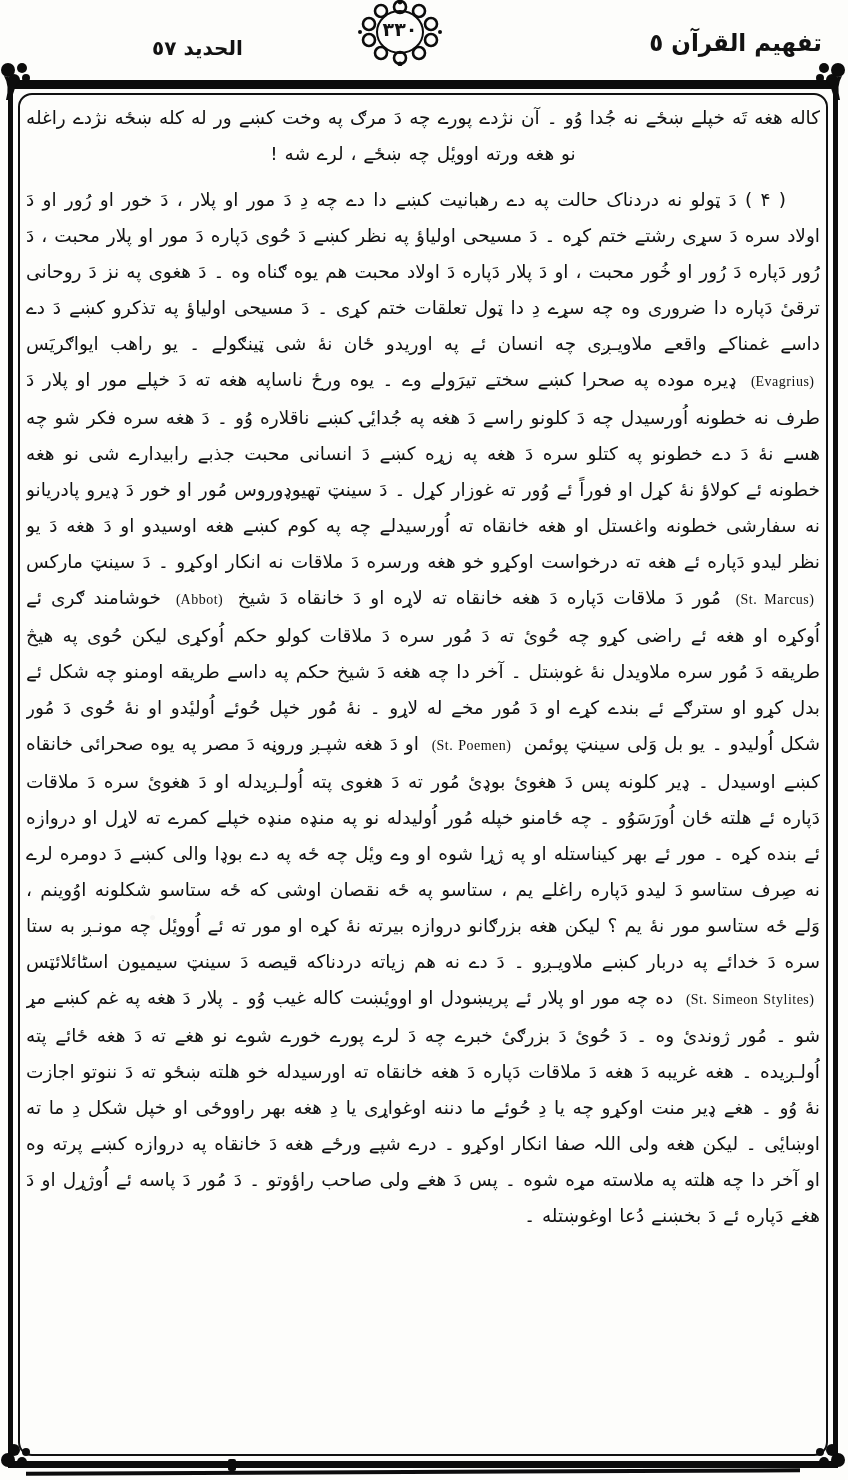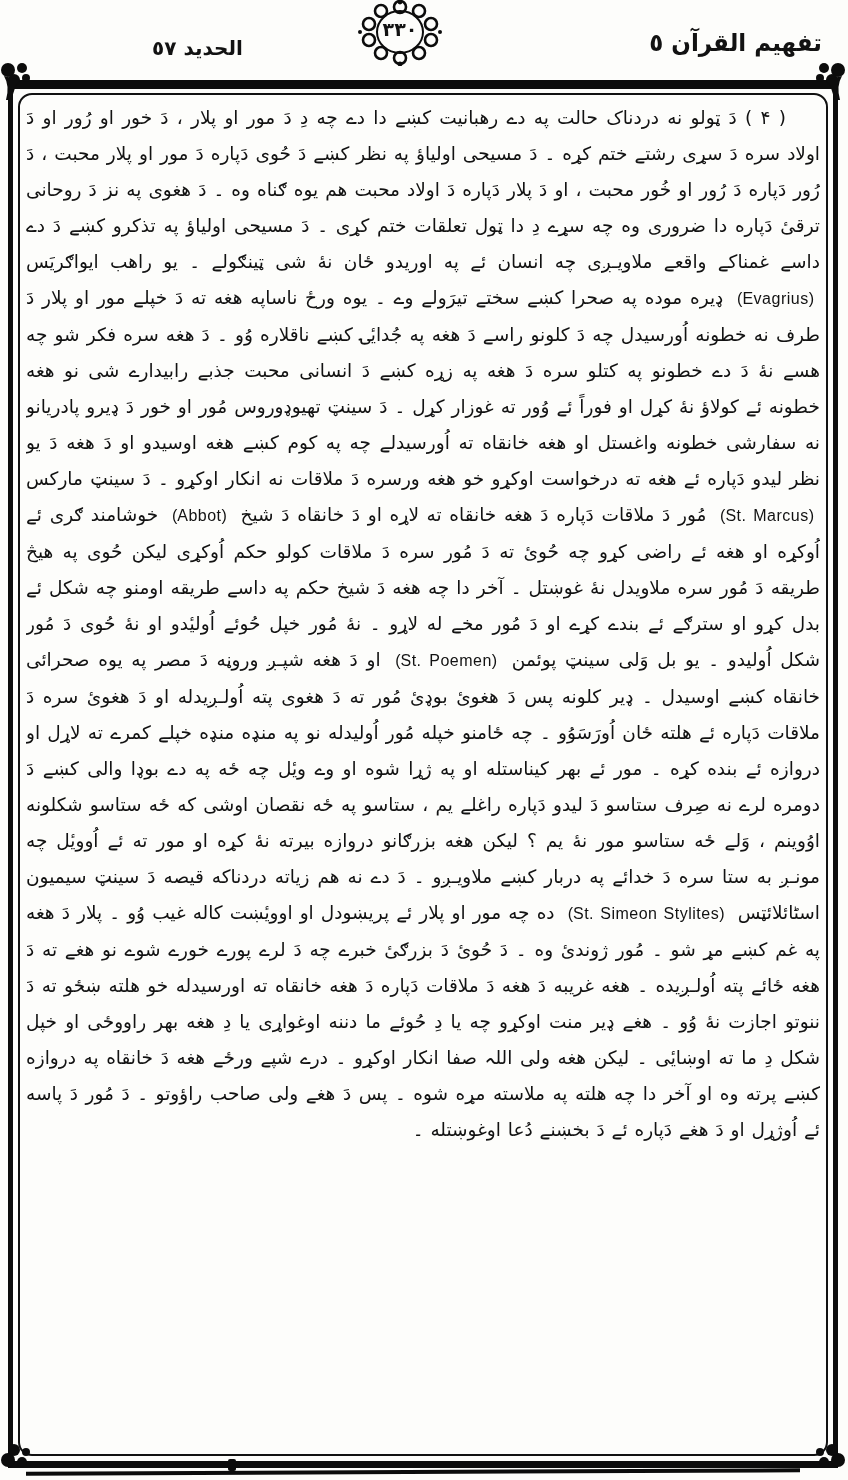--- a/index.html
+++ b/index.html
@@ -73,22 +73,22 @@
     line-height:36px;
     overflow:hidden;
     word-spacing:1px;
   }
   .para{margin:0 0 10px 0;}
   .para.center-last{text-align-last:center;}
   .para.indent-1{text-indent:34px;}
   .para.indent-2{text-indent:56px;}
   .pashto{font-family:"DejaVu Sans",sans-serif;}
   .latin{
-    font-family:Liberation Sans, sans-serif;
-    font-size:16px;
+    font-family:Liberation Serif, serif;
+    font-size:14px;
     direction:ltr;unicode-bidi:embed;
     letter-spacing:0.5px;
     padding:0 6px;
     white-space:nowrap;
   }
 </style>
 </head>
 <body>
 
 <div class="page">
@@ -167,16 +167,17 @@
           <circle cx="14" cy="18" r="6"></circle>
           <circle cx="26" cy="16" r="4"></circle>
         </g>
       </svg>
   </div>
 
   <div class="bottom-edge-line"></div>
   <div class="bottom-tick"></div>
 
   <div class="text-body">
+    <p class="para center-last"><span class="pashto">کاله هغه تَه خپلے ښځے نه جُدا وُو ۔ آن نژدے پورے چه دَ مرګ په وخت کښے ور له کله ښځه نژدے راغله نو هغه ورته اوویٔل چه ښځے ، لرے شه !</span></p>
     <p class="para indent-1"><span class="pashto">( ۴ ) دَ ټولو نه دردناک حالت په دے رهبانیت کښے دا دے چه دِ دَ مور او پلار ، دَ خور او رُور او دَ اولاد سره دَ سړی رشتے ختم کړه ۔ دَ مسیحی اولیاؤ په نظر کښے دَ حُوی دَپاره دَ مور او پلار محبت ، دَ رُور دَپاره دَ رُور او خُور محبت ، او دَ پلار دَپاره دَ اولاد محبت هم یوه ګناه وه ۔ دَ هغوی په نز دَ روحانی ترقیٔ دَپاره دا ضروری وه چه سړے دِ دا ټول تعلقات ختم کړی ۔ دَ مسیحی اولیاؤ په تذکرو کښے دَ دے داسے غمناکے واقعے ملاویـږی چه انسان ئے په اوریدو ځان نهٔ شی ټینګولے ۔ یو راهب ایواګریَس </span><span class="latin">(Evagrius)</span><span class="pashto"> ډیره موده په صحرا کښے سختے تیرَولے وے ۔ یوه ورځ ناساپه هغه ته دَ خپلے مور او پلار دَ طرف نه خطونه اُورسیدل چه دَ کلونو راسے دَ هغه په جُدایٔۍ کښے ناقلاره وُو ۔ دَ هغه سره فکر شو چه هسے نهٔ دَ دے خطونو په کتلو سره دَ هغه په زړه کښے دَ انسانی محبت جذبے رابیدارے شی نو هغه خطونه ئے کولاؤ نهٔ کړل او فوراً ئے وُور ته غوزار کړل ۔ دَ سینټ تهیوډوروس مُور او خور دَ ډیرو پادریانو نه سفارشی خطونه واغستل او هغه خانقاه ته اُورسیدلے چه په کوم کښے هغه اوسیدو او دَ هغه دَ یو نظر لیدو دَپاره ئے هغه ته درخواست اوکړو خو هغه ورسره دَ ملاقات نه انکار اوکړو ۔ دَ سینټ مارکس </span><span class="latin">(St. Marcus)</span><span class="pashto"> مُور دَ ملاقات دَپاره دَ هغه خانقاه ته لاړه او دَ خانقاه دَ شیخ </span><span class="latin">(Abbot)</span><span class="pashto"> خوشامند ګری ئے اُوکړه او هغه ئے راضی کړو چه حُویٔ ته دَ مُور سره دَ ملاقات کولو حکم اُوکړی لیکن حُوی په هیڅ طریقه دَ مُور سره ملاویدل نهٔ غوښتل ۔ آخر دا چه هغه دَ شیخ حکم په داسے طریقه اومنو چه شکل ئے بدل کړو او سترګے ئے بندے کړے او دَ مُور مخے له لاړو ۔ نهٔ مُور خپل حُوئے اُولیٔدو او نهٔ حُوی دَ مُور شکل اُولیدو ۔ یو بل وَلی سینټ پوئمن </span><span class="latin">(St. Poemen)</span><span class="pashto"> او دَ هغه شپـږ وروڼه دَ مصر په یوه صحرائی خانقاه کښے اوسیدل ۔ ډیر کلونه پس دَ هغویٔ بوډیٔ مُور ته دَ هغوی پته اُولـږیدله او دَ هغویٔ سره دَ ملاقات دَپاره ئے هلته ځان اُورَسَوُو ۔ چه ځامنو خپله مُور اُولیدله نو په منډه منډه خپلے کمرے ته لاړل او دروازه ئے بنده کړه ۔ مور ئے بهر کیناستله او په ژړا شوه او وے ویٔل چه ځه په دے بوډا والی کښے دَ دومره لرے نه صِرف ستاسو دَ لیدو دَپاره راغلے یم ، ستاسو په ځه نقصان اوشی که ځه ستاسو شکلونه اوُوینم ، وَلے ځه ستاسو مور نهٔ یم ؟ لیکن هغه بزرګانو دروازه بیرته نهٔ کړه او مور ته ئے اُوویٔل چه مونـږ به ستا سره دَ خدائے په دربار کښے ملاویـږو ۔ دَ دے نه هم زیاته دردناکه قیصه دَ سینټ سیمیون اسٹائلائټس </span><span class="latin">(St. Simeon Stylites)</span><span class="pashto"> ده چه مور او پلار ئے پریښودل او اوویٔښت کاله غیب وُو ۔ پلار دَ هغه په غم کښے مړ شو ۔ مُور ژوندیٔ وه ۔ دَ حُویٔ دَ بزرګیٔ خبرے چه دَ لرے پورے خورے شوے نو هغے ته دَ هغه ځائے پته اُولـږیده ۔ هغه غریبه دَ هغه دَ ملاقات دَپاره دَ هغه خانقاه ته اورسیدله خو هلته ښځو ته دَ ننوتو اجازت نهٔ وُو ۔ هغے ډیر منت اوکړو چه یا دِ حُوئے ما دننه اوغواړی یا دِ هغه بهر راووځی او خپل شکل دِ ما ته اوښایٔی ۔ لیکن هغه ولی اللہ صفا انکار اوکړو ۔ درے شپے ورځے هغه دَ خانقاه په دروازه کښے پرته وه او آخر دا چه هلته په ملاسته مړه شوه ۔ پس دَ هغے ولی صاحب راؤوتو ۔ دَ مُور دَ پاسه ئے اُوژړل او دَ هغے دَپاره ئے دَ بخښنے دُعا اوغوښتله ۔</span></p>
   </div>
 
 </div>
 
 </body></html>

